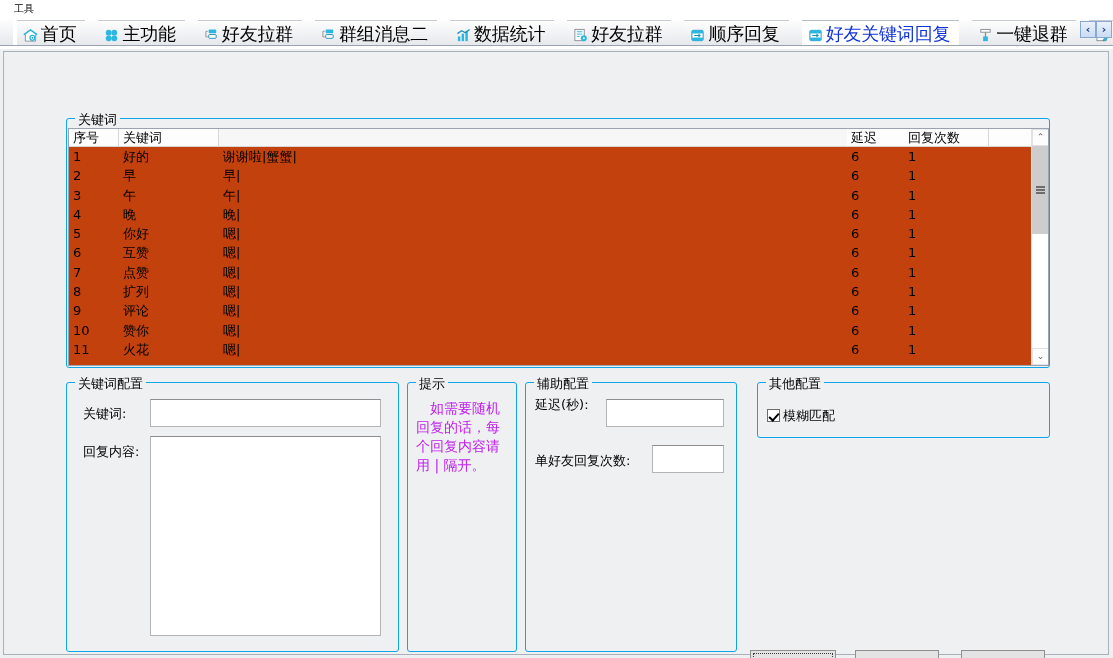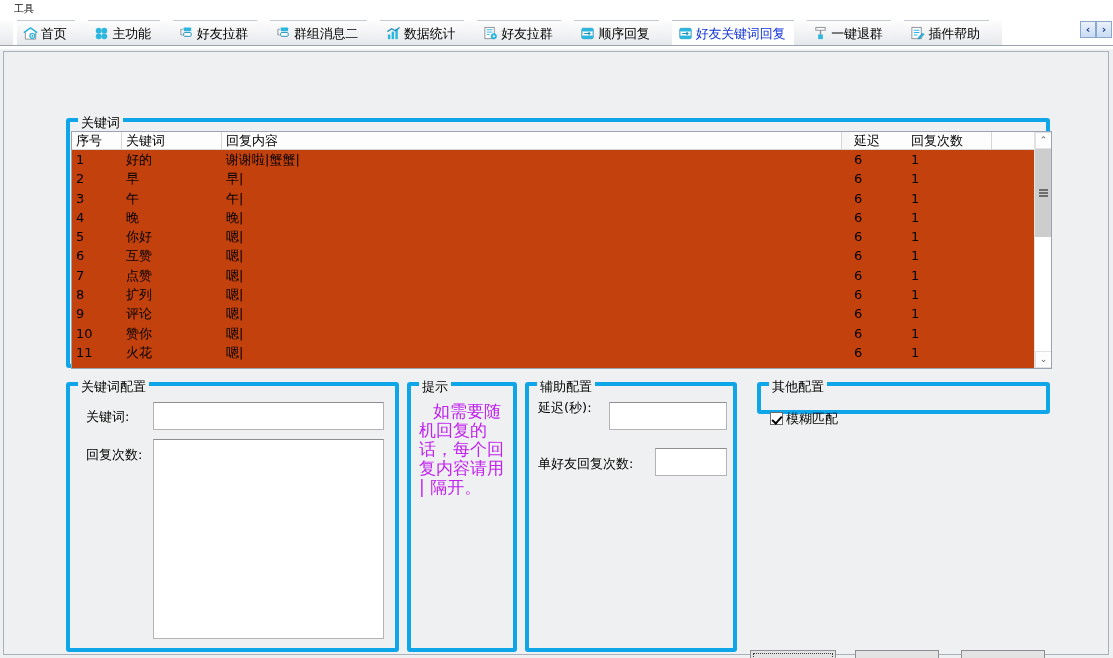--- a/index.html
+++ b/index.html
@@ -35,21 +35,21 @@
     box-sizing: border-box;
     white-space: nowrap;
     overflow: hidden;
   }
   .tab {
     display: inline-block;
     height: 25px;
     line-height: 25px;
     padding: 0 9px 0 6px;
     margin: 0;
-    font-size: 13px;
+    font-size: 18px;
     position: relative;
     background: linear-gradient(to bottom, #fdfdfd 0%, #f1f2f4 55%, #e6e8ec 100%);
     border-top: 1px solid #c6cbd3;
     box-sizing: border-box;
     vertical-align: top;
     color: #000;
   }
   .tab-sep {
     display: inline-block;
     width: 13px;
@@ -112,21 +112,21 @@
     left: 3px; top: 2px;
     width: 1106px; height: 604px;
     border: 1px solid #a8b1bb;
     background: #eff0f1;
     box-sizing: border-box;
   }
 
   
   .group {
     position: absolute;
-    border: 4px solid #0ea5e9;
+    border: 1px solid #0ea5e9;
     border-radius: 3px;
     box-sizing: border-box;
   }
   .group > .g-title {
     position: absolute;
     top: -8px; left: 8px;
     background: #eff0f1;
     padding: 0 3px;
     font-size: 13px;
     color: #000;
@@ -254,37 +254,37 @@
 
   
   #grp-hint {
     left: 403px; top: 330px;
     width: 110px; height: 270px;
   }
   .hint-text {
     position: absolute;
     left: 8px; top: 16px;
     width: 96px;
-    font-size: 17px;
+    font-size: 14px;
     line-height: 19px;
     color: #c020f0;
     text-indent: 14px;
     word-break: break-all;
   }
 
   
   #grp-aux {
     left: 521px; top: 330px;
     width: 212px; height: 270px;
   }
 
   
   #grp-other {
     left: 753px; top: 330px;
-    width: 293px; height: 32px;
+    width: 293px; height: 56px;
   }
   .chk-row {
     position: absolute;
     left: 9px; top: 24px;
     font-size: 13px;
     white-space: nowrap;
   }
   .chk-box {
     display: inline-block;
     width: 13px; height: 13px;
@@ -389,21 +389,20 @@
 <div class="client">
   <div class="outer-frame">
 
     <div class="group" id="grp-keywords">
       <span class="g-title">关键词</span>
 
       <div class="listview">
         <div class="lv-head" id="lv-head">
             <div class="th c-idx">序号</div>
             <div class="th c-kw">关键词</div>
-            <div class="th c-reply">回复内容</div>
             <div class="th c-delay">延迟</div>
             <div class="th c-times">回复次数</div>
             <div class="th c-pad"></div>
           </div>
         <div class="lv-body" id="lv-body">
             <div class="lv-row">
               <div class="td c-idx">1</div>
               <div class="td c-kw">好的</div>
               <div class="td c-reply">谢谢啦|蟹蟹|</div>
               <div class="td c-delay">6</div>
@@ -492,21 +491,21 @@
     </div>
 
     <div class="group" id="grp-kwcfg">
       <span class="g-title">关键词配置</span>
 
       <span class="lbl" style="left:16px; top:22px;">关键词:</span>
       <div class="txtbox" style="left:83px; top:16px; width:231px; height:28px;">
         <span style="display:block;padding:6px 0 0 4px;font-size:13px;"></span>
       </div>
 
-      <span class="lbl" style="left:16px; top:60px;">回复次数:</span>
+      <span class="lbl" style="left:16px; top:60px;">回复内容:</span>
       <div class="txtbox" style="left:83px; top:53px; width:231px; height:200px;">
         <span style="display:block;padding:4px;font-size:13px;"></span>
       </div>
     </div>
 
     <div class="group" id="grp-hint">
       <span class="g-title">提示</span>
       <div class="hint-text" style="color: rgb(192, 32, 240);">如需要随机回复的话，每个回复内容请用 | 隔开。</div>
     </div>
 

